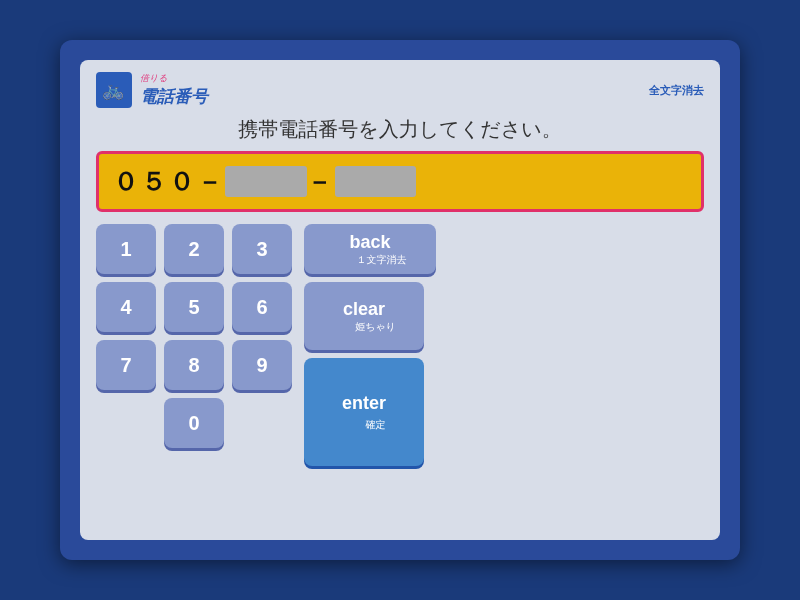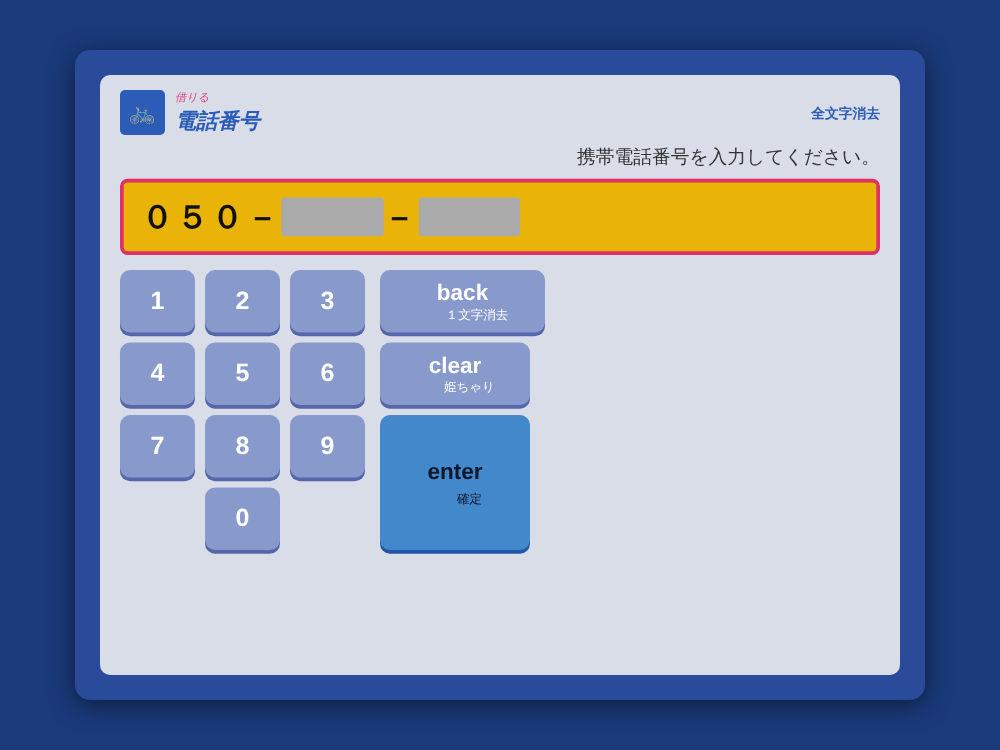--- a/index.html
+++ b/index.html
@@ -69,22 +69,22 @@
       font-size: 17px;
       color: #2a5cb8;
       font-weight: bold;
     }
     .header-right {
       font-size: 11px;
       color: #2a5cb8;
       font-weight: bold;
     }
     .prompt-text {
-      text-align: right;
-      font-size: 15px;
+      text-align: center;
+      font-size: 20px;
       color: #333;
       margin-bottom: 8px;
     }
     .input-display {
       background: #eab308;
       border: 3px solid #e0306a;
       border-radius: 6px;
       padding: 10px 14px;
       font-size: 26px;
       font-weight: bold;
@@ -145,21 +145,21 @@
       cursor: pointer;
       box-shadow: 0 3px 0 #5566aa;
       display: flex;
       flex-direction: column;
       align-items: center;
       justify-content: center;
       color: white;
     }
     .clear-btn {
       width: 120px;
-      height: 50px;
+      height: 68px;
       background: #8899cc;
       border: none;
       border-radius: 8px;
       cursor: pointer;
       box-shadow: 0 3px 0 #5566aa;
       display: flex;
       flex-direction: column;
       align-items: center;
       justify-content: center;
       color: white;
@@ -169,21 +169,21 @@
       height: 108px;
       background: #4488cc;
       border: none;
       border-radius: 8px;
       cursor: pointer;
       box-shadow: 0 3px 0 #2255aa;
       display: flex;
       flex-direction: column;
       align-items: center;
       justify-content: center;
-      color: #0f172a;
+      color: #ffffff;
       gap: 4px;
     }
     .btn-main-label {
       font-size: 18px;
       font-weight: bold;
     }
     .btn-sub-label {
       font-size: 10px;
       margin-left: 23px;
     }

